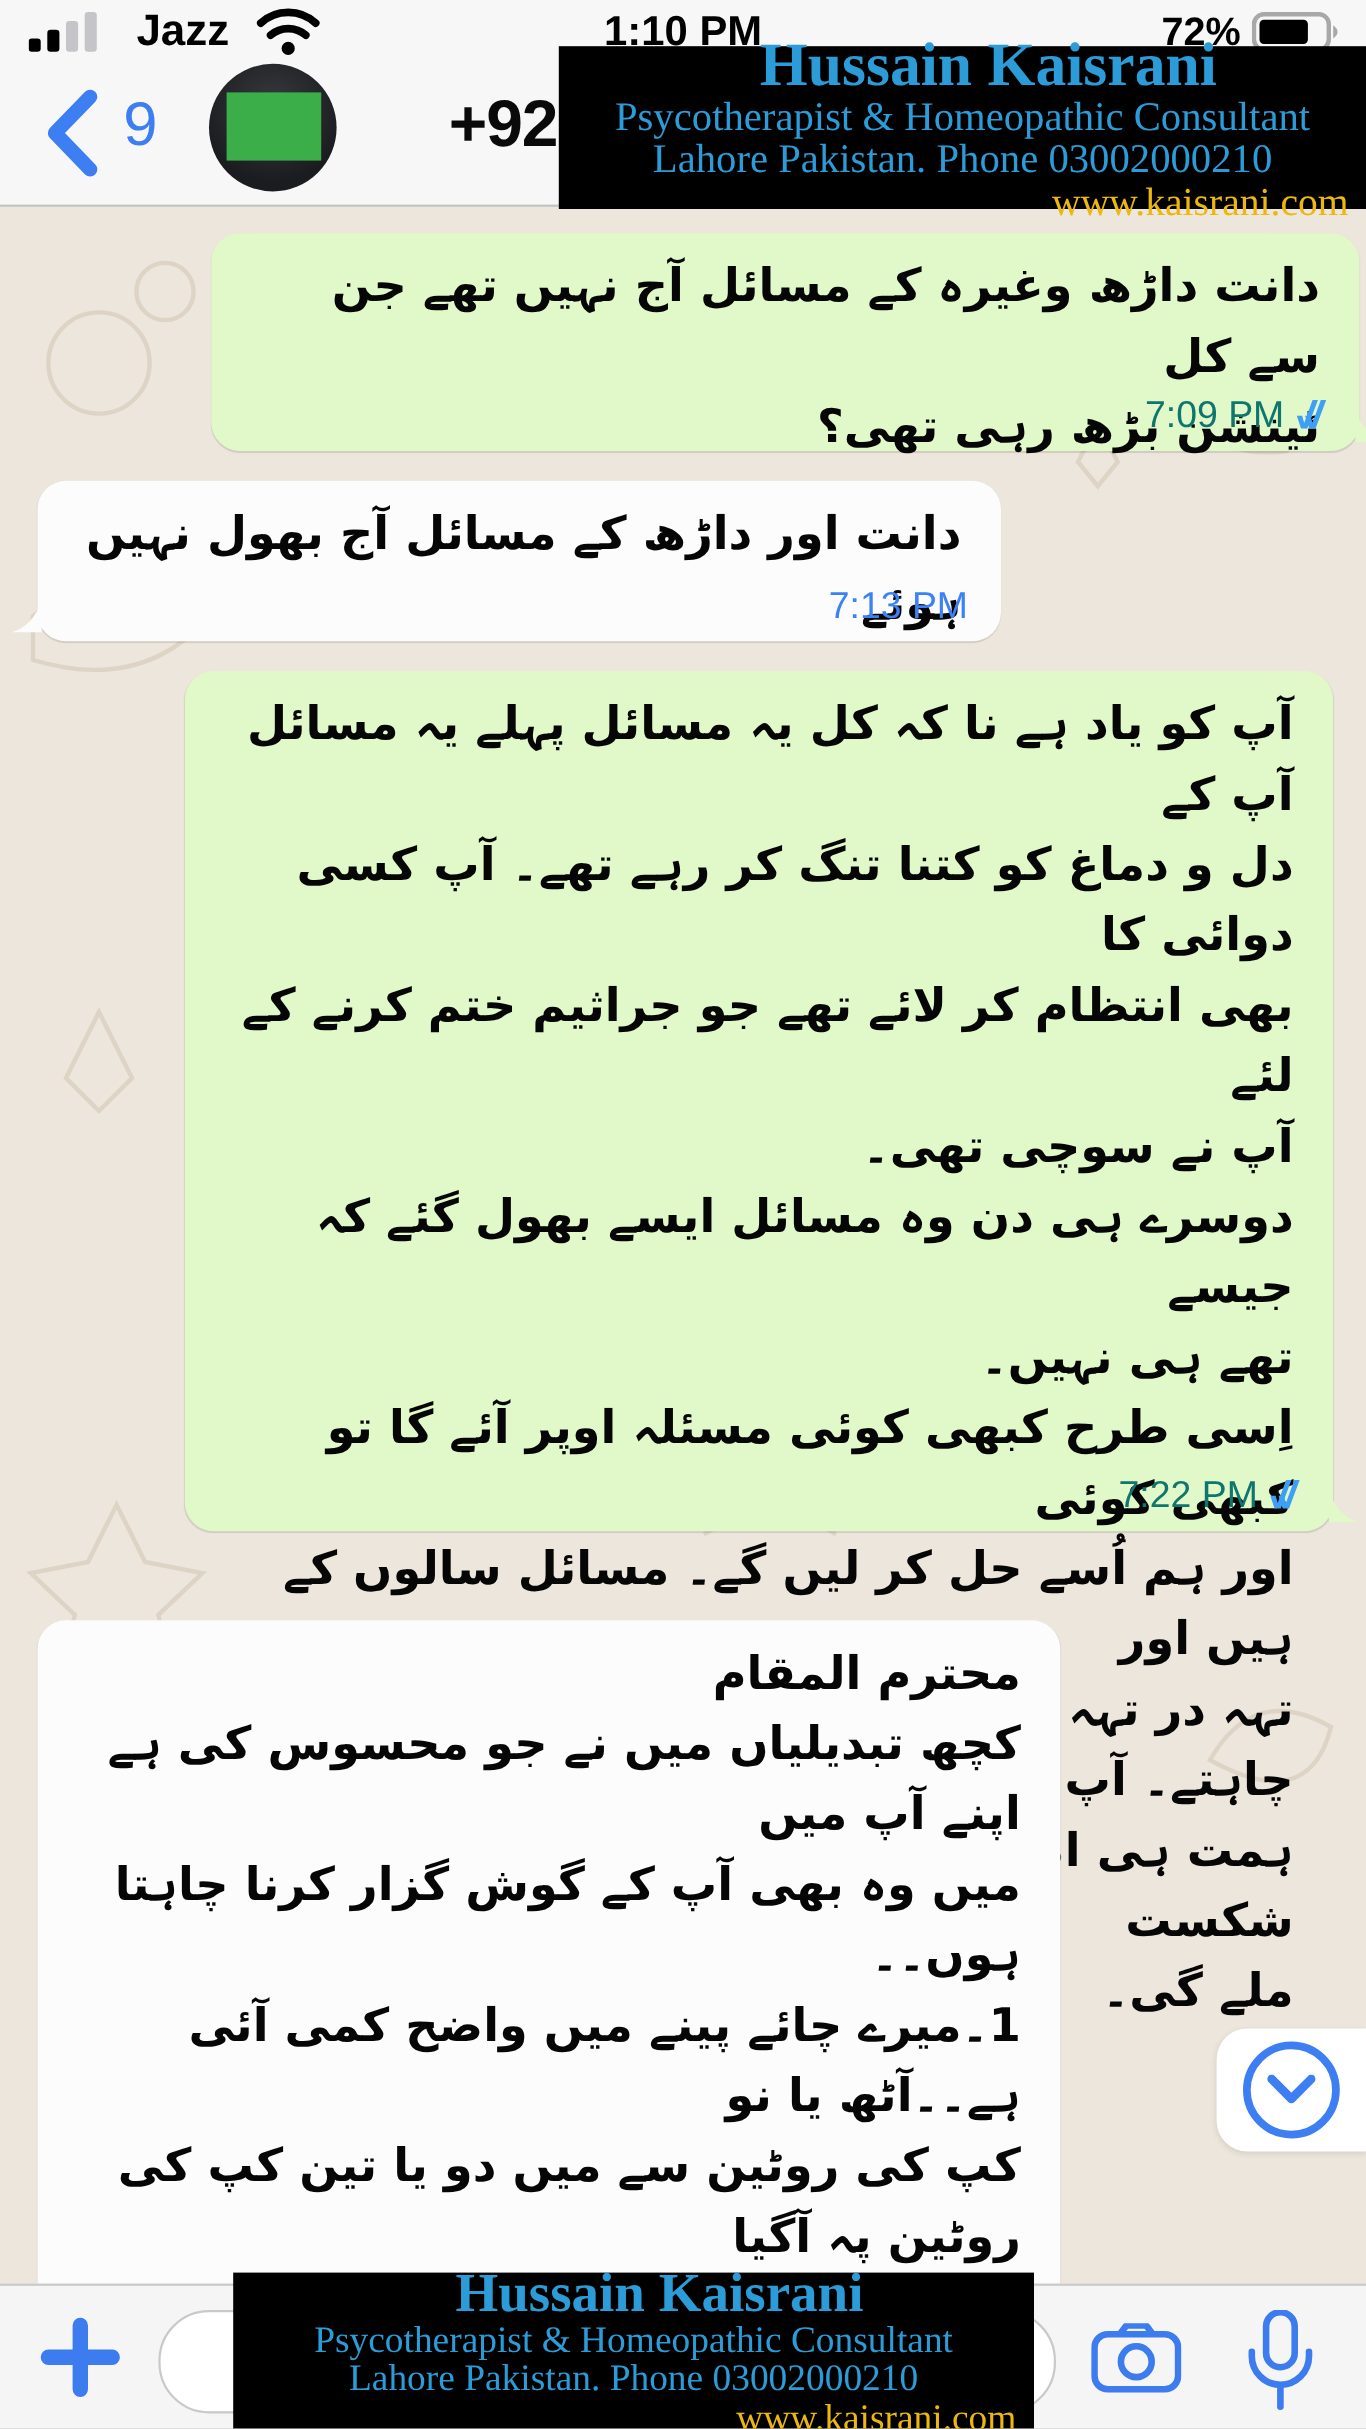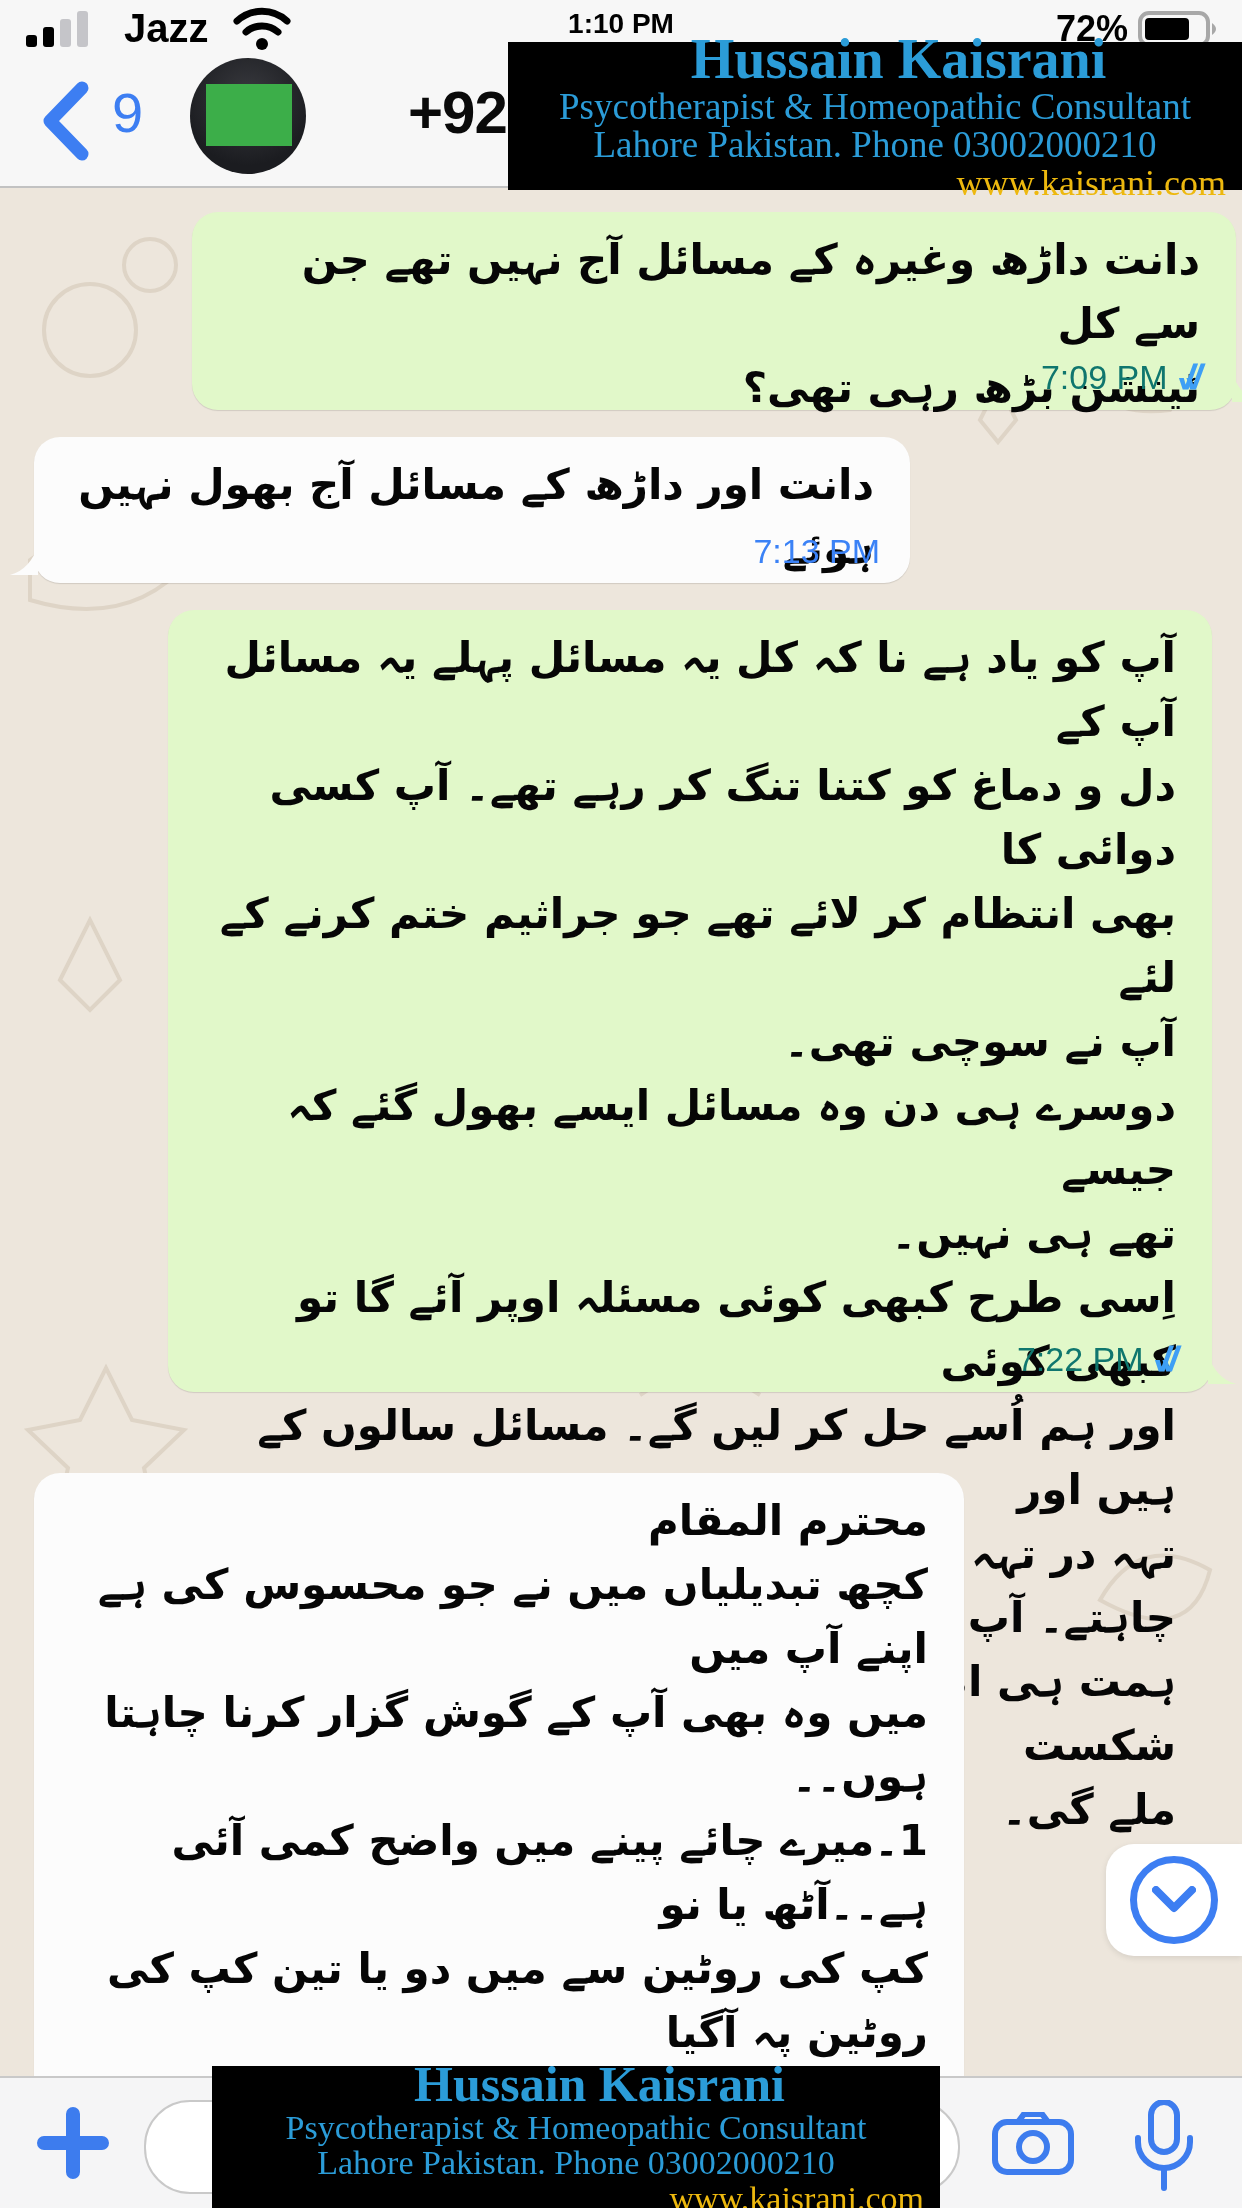--- a/index.html
+++ b/index.html
@@ -6,21 +6,21 @@
   .screen{position:relative;width:1242px;height:2208px;margin:0 auto;background:#EDE6DC;overflow:hidden;
           font-family:"Liberation Sans",sans-serif;}
   .doodles{position:absolute;inset:0;z-index:0;}
 
   
   .header{position:absolute;left:0;top:0;width:1242px;height:186px;background:#F7F7F7;
           border-bottom:2px solid #C2C2C2;z-index:30;}
   .statusbar{position:absolute;left:0;top:0;width:100%;height:54px;}
   .sb-left{position:absolute;left:26px;top:6px;display:flex;align-items:center;gap:24px;}
   .carrier{font-size:40px;font-weight:600;color:#000;}
-  .sb-time{position:absolute;left:0;right:0;top:8px;text-align:center;font-size:28px;font-weight:700;color:#000;}
+  .sb-time{position:absolute;left:0;right:0;top:8px;text-align:center;font-size:38px;font-weight:700;color:#000;}
   .sb-right{position:absolute;right:20px;top:8px;display:flex;align-items:center;gap:10px;}
   .battpct{font-size:36px;font-weight:600;color:#000;}
   .navrow{position:absolute;left:0;top:54px;width:100%;height:132px;}
   .back{position:absolute;left:40px;top:26px;}
   .badge9{position:absolute;left:112px;top:26px;font-size:56px;color:#3D7EF2;font-weight:500;}
   .avatar{position:absolute;left:190px;top:4px;width:116px;height:116px;border-radius:50%;
           background:radial-gradient(circle at 50% 35%,#3a3b40 0%,#1b1c20 70%);overflow:hidden;}
   .avatar .privacy{position:absolute;left:16px;top:26px;width:86px;height:62px;background:#3CAE49;}
   .phone{position:absolute;left:408px;top:24px;font-size:60px;font-weight:700;color:#0a0a0a;letter-spacing:-1px;}
 

